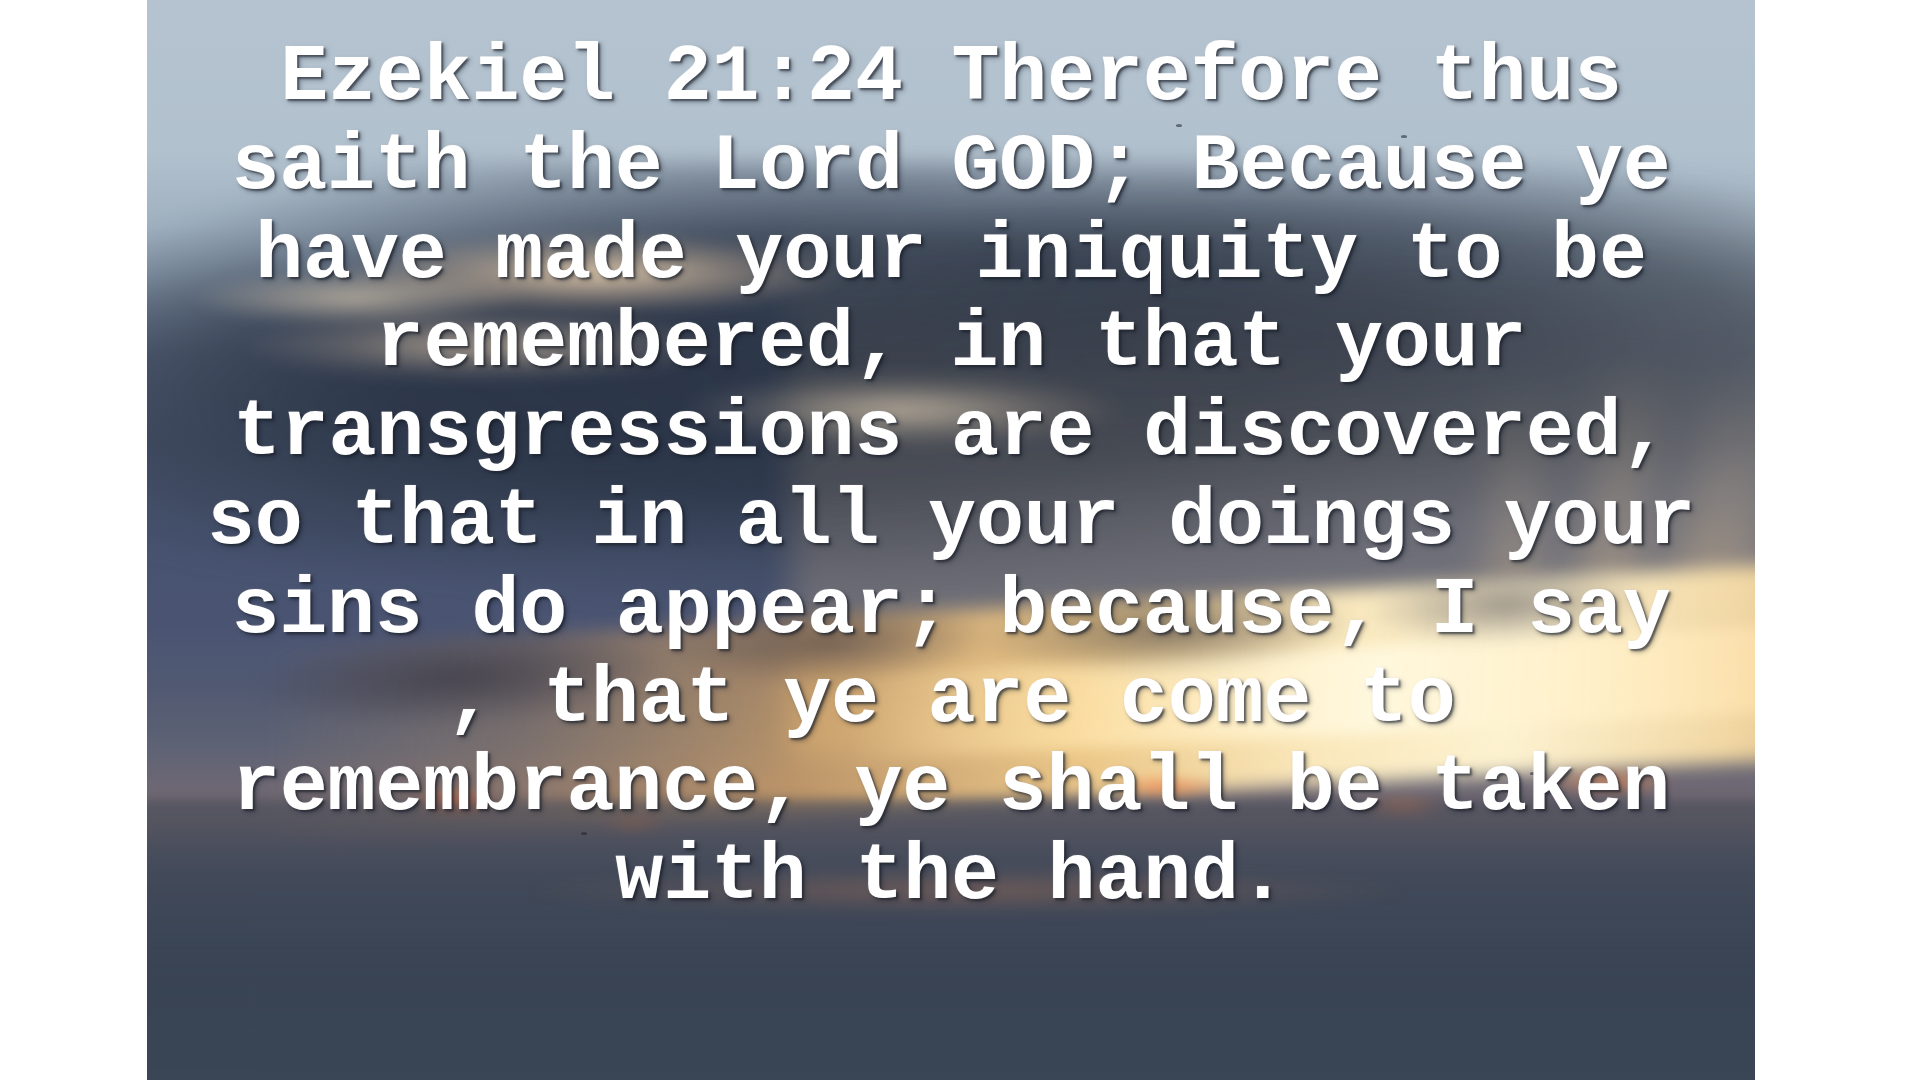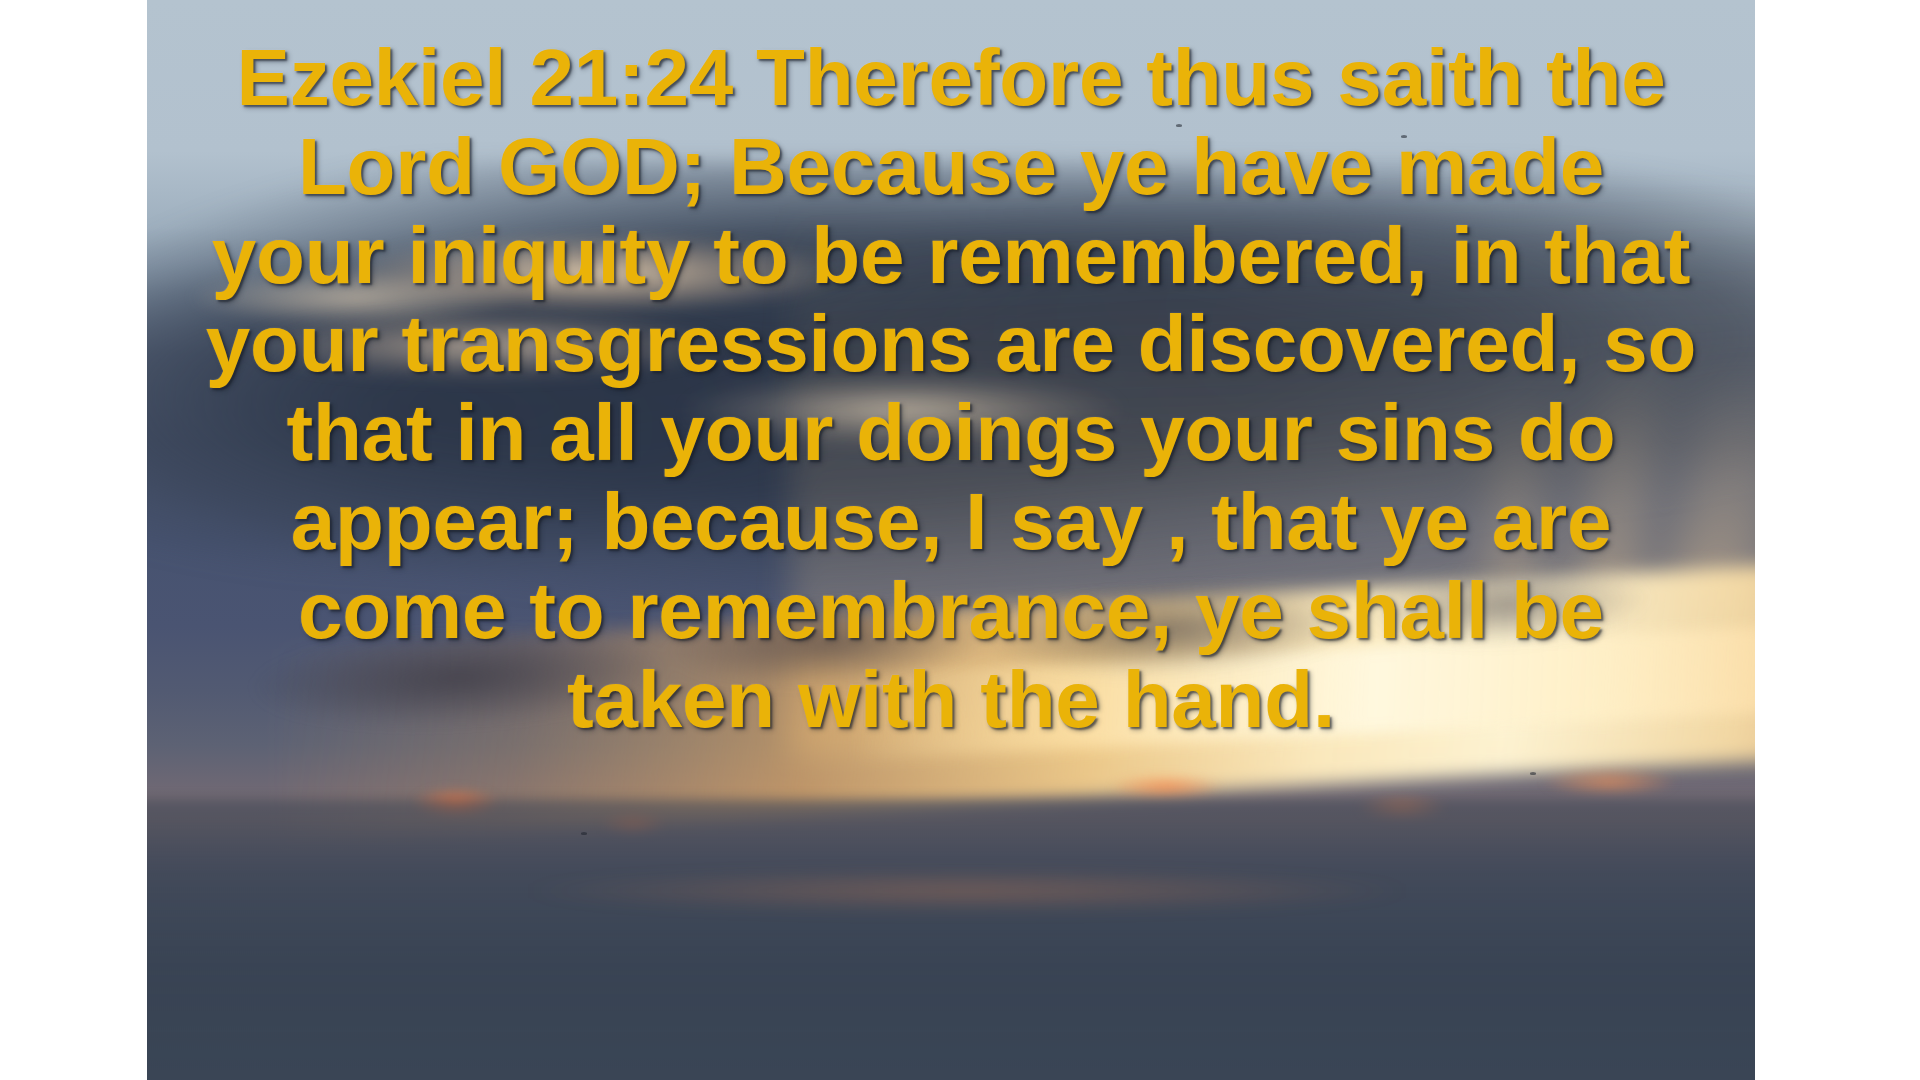--- a/index.html
+++ b/index.html
@@ -242,26 +242,26 @@
     height: 100%;
     display: flex;
     align-items: flex-start;
     justify-content: center;
     padding-top: 34px;
     box-sizing: border-box;
   }
   .verse-text {
     width: 93%;
     text-align: center;
-    font-family: Liberation Sans, sans-serif;
+    font-family: Liberation Mono, monospace;
     font-weight: bold;
     font-size: 80px;
     line-height: 1.11;
     letter-spacing: -0.2px;
-    color: #eab308;
+    color: #ffffff;
     text-shadow:
         2px 2px 2px rgba(20,26,36,0.55),
         3px 3px 5px rgba(20,26,36,0.35),
         0 0 2px rgba(255,255,255,0.25);
     word-spacing: 1px;
   }
 </style>
 </head>
 <body>
 

